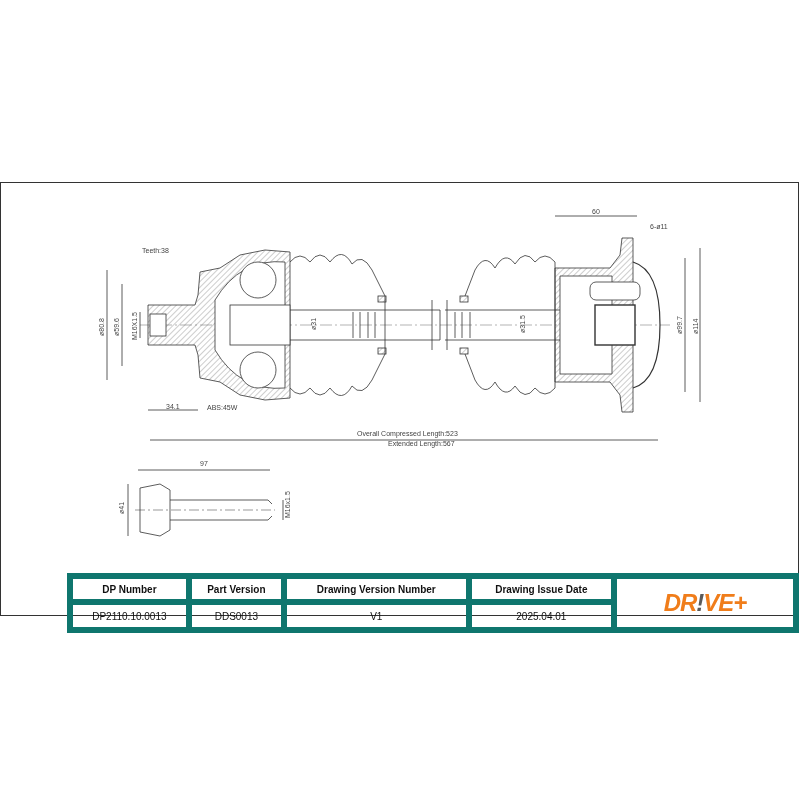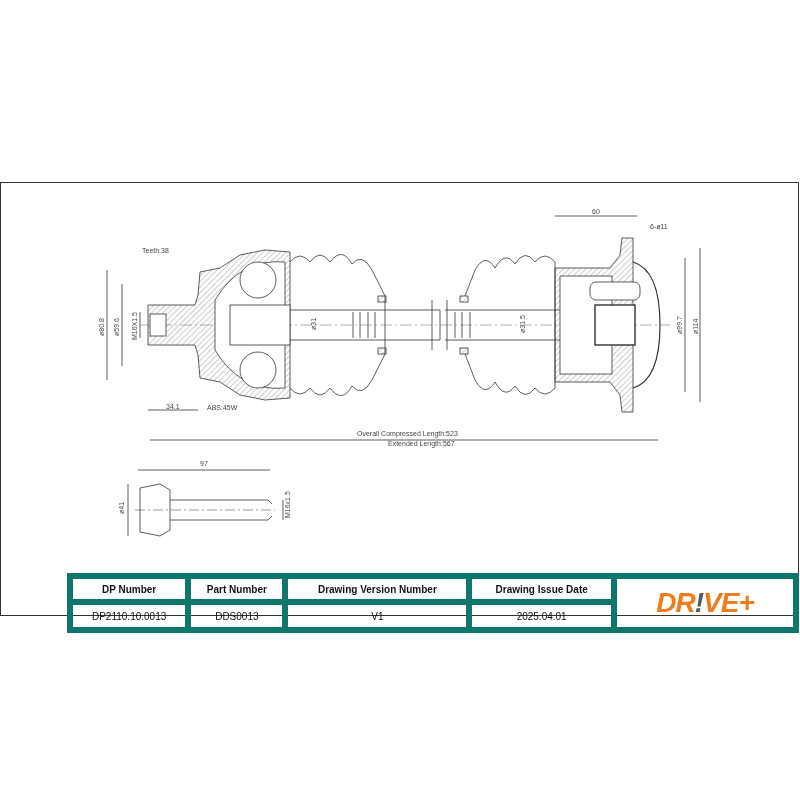--- a/index.html
+++ b/index.html
@@ -5,21 +5,21 @@
   html,body{margin:0;padding:0;background:#ffffff;}
   body{width:800px;height:800px;position:relative;overflow:hidden;font-family:"Liberation Sans",sans-serif;}
   .frame{position:absolute;left:0;top:182px;width:799px;height:434px;border:1px solid #333;box-sizing:border-box;}
   svg.drawing{position:absolute;left:0;top:0;}
   .dim{font-family:"Liberation Sans",sans-serif;font-size:7px;fill:#444;}
   .tbl{position:absolute;left:67px;top:573px;width:732px;height:44px;border-collapse:collapse;}
   .tbl td{border:6px solid #0f766e;text-align:center;font-size:10px;color:#111;padding:0;}
   .tbl td.h{font-weight:bold;height:20px;}
   .tbl td.v{height:22px;margin-top:44px;}
   .logo-cell{width:176px;}
-  .logo{font-family:"Liberation Sans",sans-serif;font-weight:bold;font-style:italic;font-size:28px;color:#f07d1a;letter-spacing:-1px;}
+  .logo{font-family:"Liberation Sans",sans-serif;font-weight:bold;font-style:italic;font-size:24px;color:#f07d1a;letter-spacing:-1px;}
   .logo .bang{color:#5a5a5a;}
 </style>
 </head>
 <body>
 
 <div class="frame"></div>
 
 <svg class="drawing" width="800" height="800" viewBox="0 0 800 800">
   <defs>
     <pattern id="hatch" width="4" height="4" patternUnits="userSpaceOnUse" patternTransform="rotate(45)">
@@ -101,21 +101,21 @@
     <text class="dim" x="200" y="466">97</text>
     <text class="dim" x="124" y="514" transform="rotate(-90 124 514)">ø41</text>
     <text class="dim" x="290" y="518" transform="rotate(-90 290 518)">M16x1.5</text>
   </g>
 </svg>
 
 <table class="tbl">
   <tbody>
       <tr>
     <td class="h">DP Number</td>
-    <td class="h">Part Number</td>
+    <td class="h">Part Version</td>
     <td class="h">Drawing Version Number</td>
     <td class="h">Drawing Issue Date</td>
     <td class="logo-cell" rowspan="2">
       <span class="logo"><span>DR</span><span class="bang">!</span><span>VE+</span></span>
     </td>
   </tr>
   <tr>
     <td class="v">DP2110.10.0013</td>
     <td class="v">DDS0013</td>
     <td class="v">V1</td>

